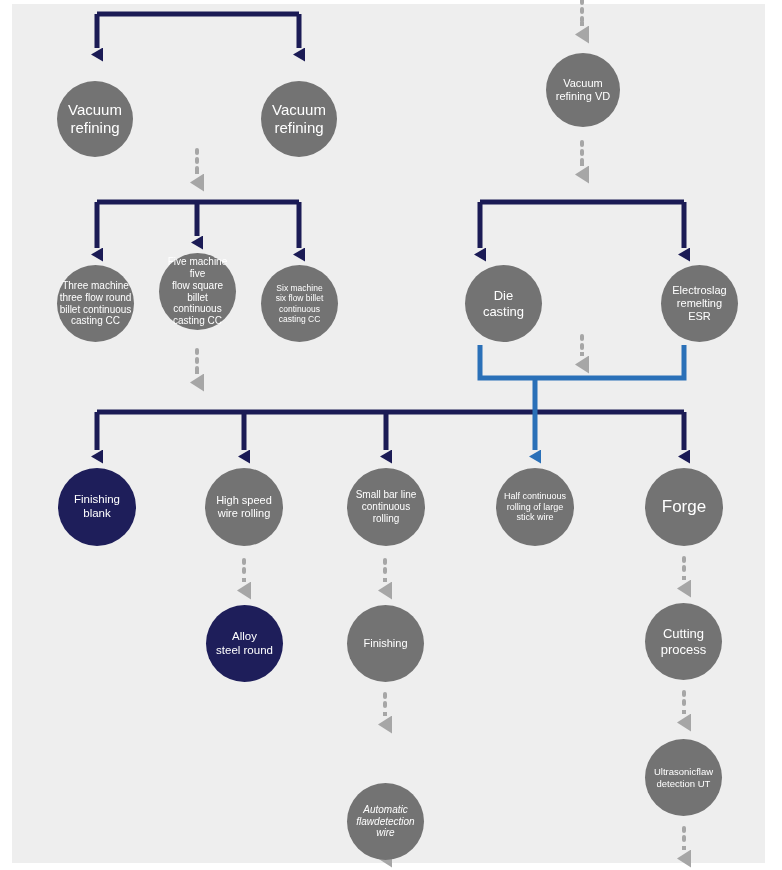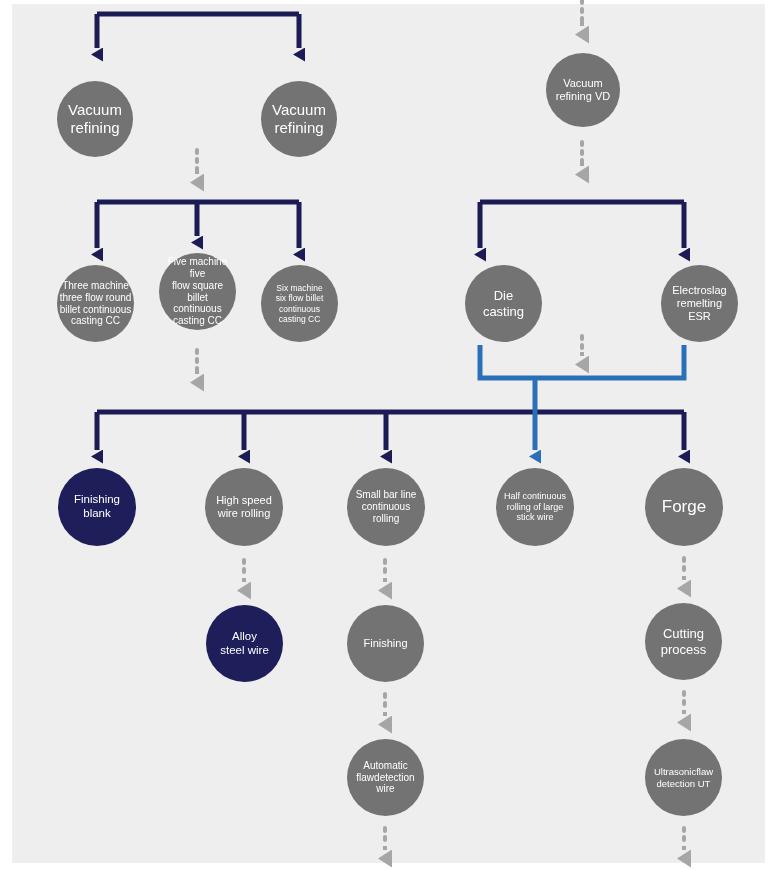--- a/index.html
+++ b/index.html
@@ -221,30 +221,30 @@
       <div class="node gray" style="left: 496px; top: 468px; width: 78px; height: 78px;">
         <span class="node-label" style="font-size: 9px;">Half continuous
 rolling of large
 stick wire</span>
       </div>
       <div class="node gray" style="left: 645px; top: 468px; width: 78px; height: 78px;">
         <span class="node-label" style="font-size: 17px;">Forge</span>
       </div>
       <div class="node navy" style="left: 206px; top: 605px; width: 77px; height: 77px;">
         <span class="node-label" style="font-size: 11.5px;">Alloy
-steel wire</span>
+steel round</span>
       </div>
       <div class="node gray" style="left: 347px; top: 605px; width: 77px; height: 77px;">
         <span class="node-label" style="font-size: 11px;">Finishing</span>
       </div>
       <div class="node gray" style="left: 645px; top: 603px; width: 77px; height: 77px;">
         <span class="node-label" style="font-size: 13px;">Cutting
 process</span>
       </div>
-      <div class="node gray" style="left: 347px; top: 739px; width: 77px; height: 77px;">
+      <div class="node gray" style="left: 347px; top: 783px; width: 77px; height: 77px; font-style: italic;">
         <span class="node-label" style="font-size: 10px;">Automatic
 flawdetection
 wire</span>
       </div>
       <div class="node gray" style="left: 645px; top: 739px; width: 77px; height: 77px;">
         <span class="node-label" style="font-size: 9.5px;">Ultrasonicflaw
 detection UT</span>
       </div>
     </div>
 </div>

